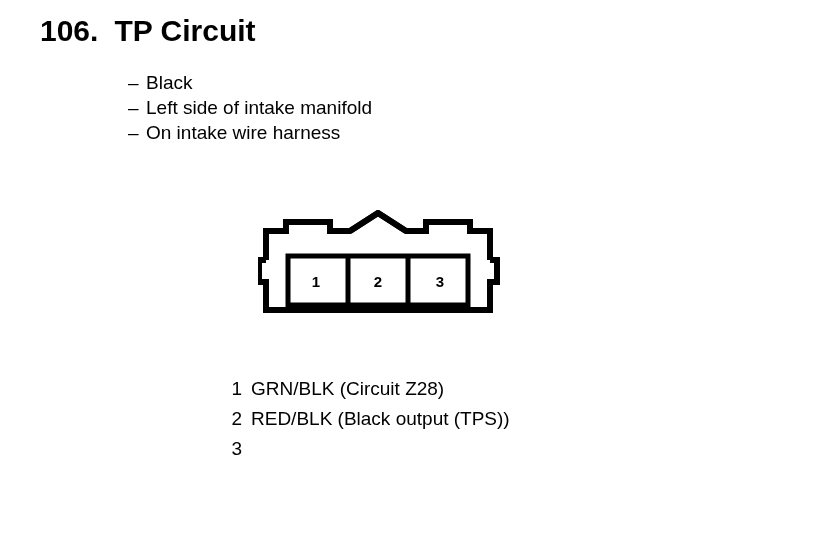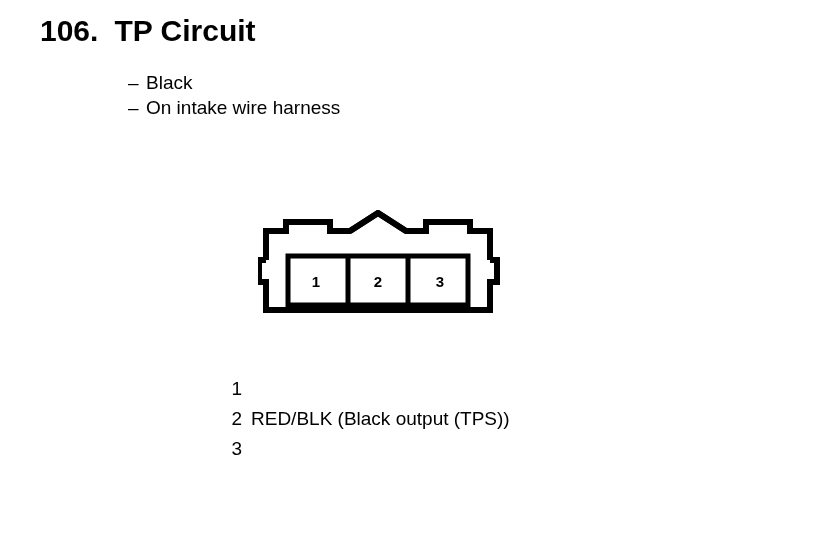--- a/index.html
+++ b/index.html
@@ -101,20 +101,23 @@
   <div class="title-row">
     <span class="title-number">106.</span>
     <span class="title-text">TP Circuit</span>
   </div>
 
   <div class="bullets">
     <div class="bullet-line">
       <span class="bullet-dash">–</span><span>Black</span>
     </div>
     <div class="bullet-line">
+      <span class="bullet-dash">–</span><span>Left side of intake manifold</span>
+    </div>
+    <div class="bullet-line">
       <span class="bullet-dash">–</span><span>On intake wire harness</span>
     </div>
   </div>
 
   <div class="connector">
     <svg width="244" height="110" viewBox="0 0 244 110" xmlns="http://www.w3.org/2000/svg">
       <g fill="none" stroke="#000000" stroke-width="6" stroke-linejoin="miter" stroke-linecap="butt">
 
         <path d="M 8 50
                  L 8 21
@@ -152,20 +155,21 @@
       </g>
       <text class="pin-num" x="58" y="77" text-anchor="middle">1</text>
       <text class="pin-num" x="120" y="77" text-anchor="middle">2</text>
       <text class="pin-num" x="182" y="77" text-anchor="middle">3</text>
     </svg>
   </div>
 
   <div class="legend">
     <div class="legend-row">
       <span class="legend-num">1</span>
+      <span>GRN/BLK (Circuit Z28)</span>
     </div>
     <div class="legend-row">
       <span class="legend-num">2</span>
       <span>RED/BLK (Black output (TPS))</span>
     </div>
     <div class="legend-row">
       <span class="legend-num">3</span>
     </div>
   </div>
 

